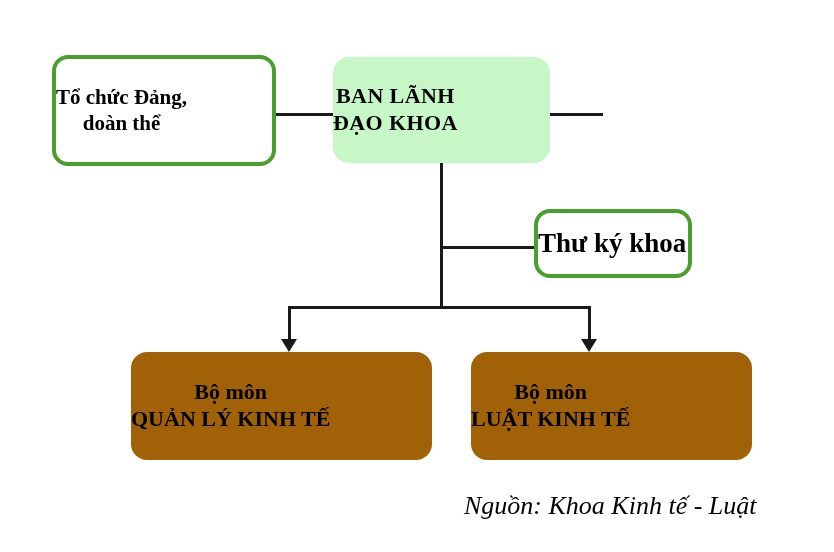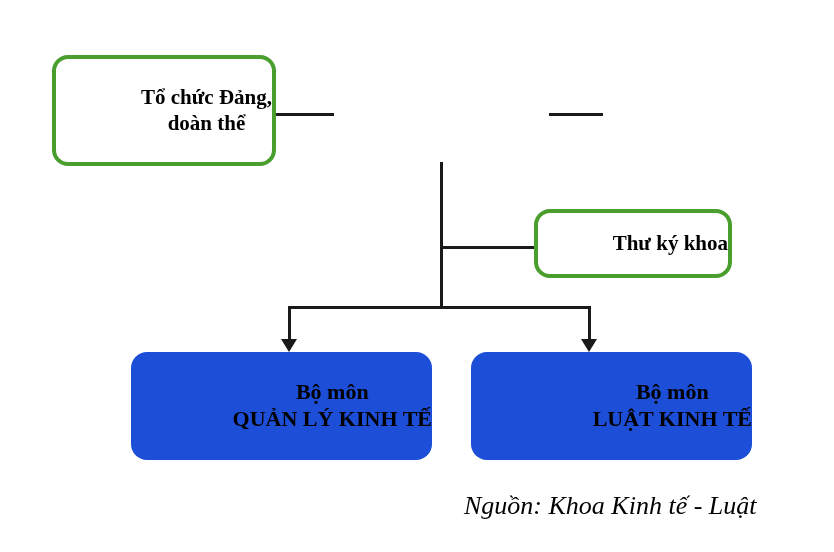--- a/index.html
+++ b/index.html
@@ -34,38 +34,38 @@
     border-right: 8px solid transparent;
     border-top: 13px solid #1a1a1a;
   }
 
   
   .node {
     position: absolute;
     box-sizing: border-box;
     display: flex;
     align-items: center;
-    justify-content: flex-end;
+    justify-content: flex-start;
     text-align: center;
     font-weight: bold;
     color: #000000;
     line-height: 1.22;
   }
   .node-outline {
     background: #ffffff;
     border: 4px solid #4a9e2d;
     border-radius: 16px;
   }
   .node-fill-green {
     background: #c7f7c7;
     border: none;
     border-radius: 16px;
   }
   .node-fill-purple {
-    background: #1d4ed8;
+    background: #a16207;
     border: none;
     border-radius: 16px;
   }
 
   .node .label {
     display: block;
     white-space: pre-line;
   }
 
   
@@ -96,23 +96,27 @@
   <div class="arrow-head" style="left:281px; top:339px;"></div>
 
   <div class="line-v" style="left:588px; top:306px; height:36px;"></div>
   <div class="arrow-head" style="left:581px; top:339px;"></div>
 
   <div class="node node-outline" style="left:52px; top:55px; width:224px; height:111px; font-size:21px;">
     <span class="label">Tổ chức Đảng,
 doàn thể</span>
   </div>
 
+  <div class="node node-fill-green" style="left:333px; top:57px; width:217px; height:106px; font-size:22px; letter-spacing:0.4px;">
+    <span class="label">BAN LÃNH
+ĐẠO KHOA</span>
+  </div>
 
 
-  <div class="node node-outline" style="left:534px; top:209px; width:198px; height:69px; font-size:21px;">
+  <div class="node node-outline" style="left:534px; top:209px; width:158px; height:69px; font-size:27px;">
     <span class="label">Thư ký khoa</span>
   </div>
 
   <div class="node node-fill-purple" style="left:131px; top:352px; width:301px; height:108px; font-size:22px;">
     <span class="label">Bộ môn
 QUẢN LÝ KINH TẾ</span>
   </div>
 
   <div class="node node-fill-purple" style="left:471px; top:352px; width:281px; height:108px; font-size:22px;">
     <span class="label">Bộ môn

